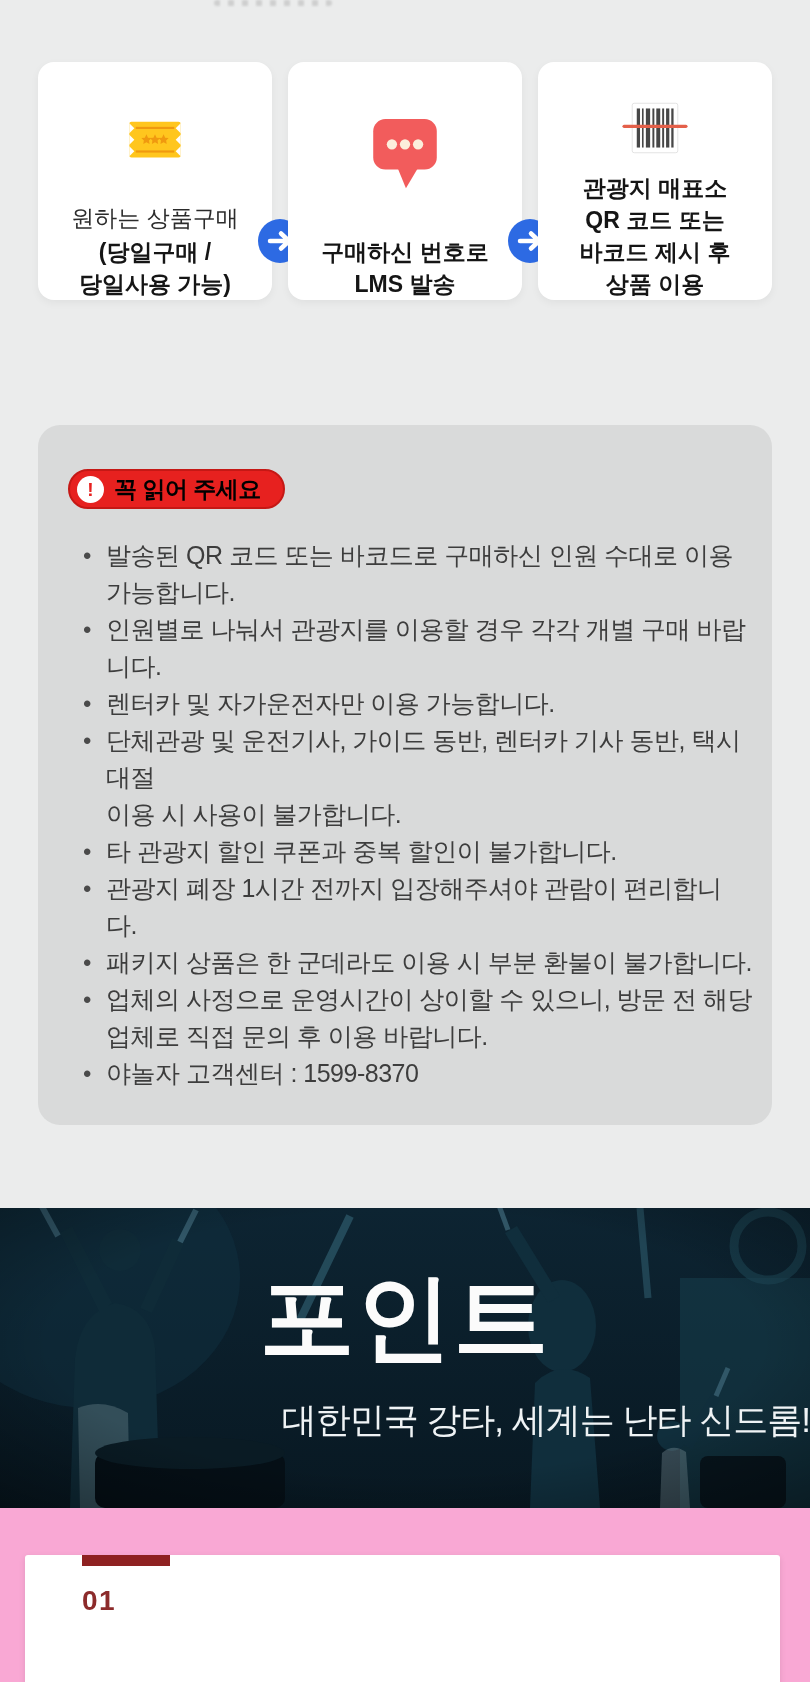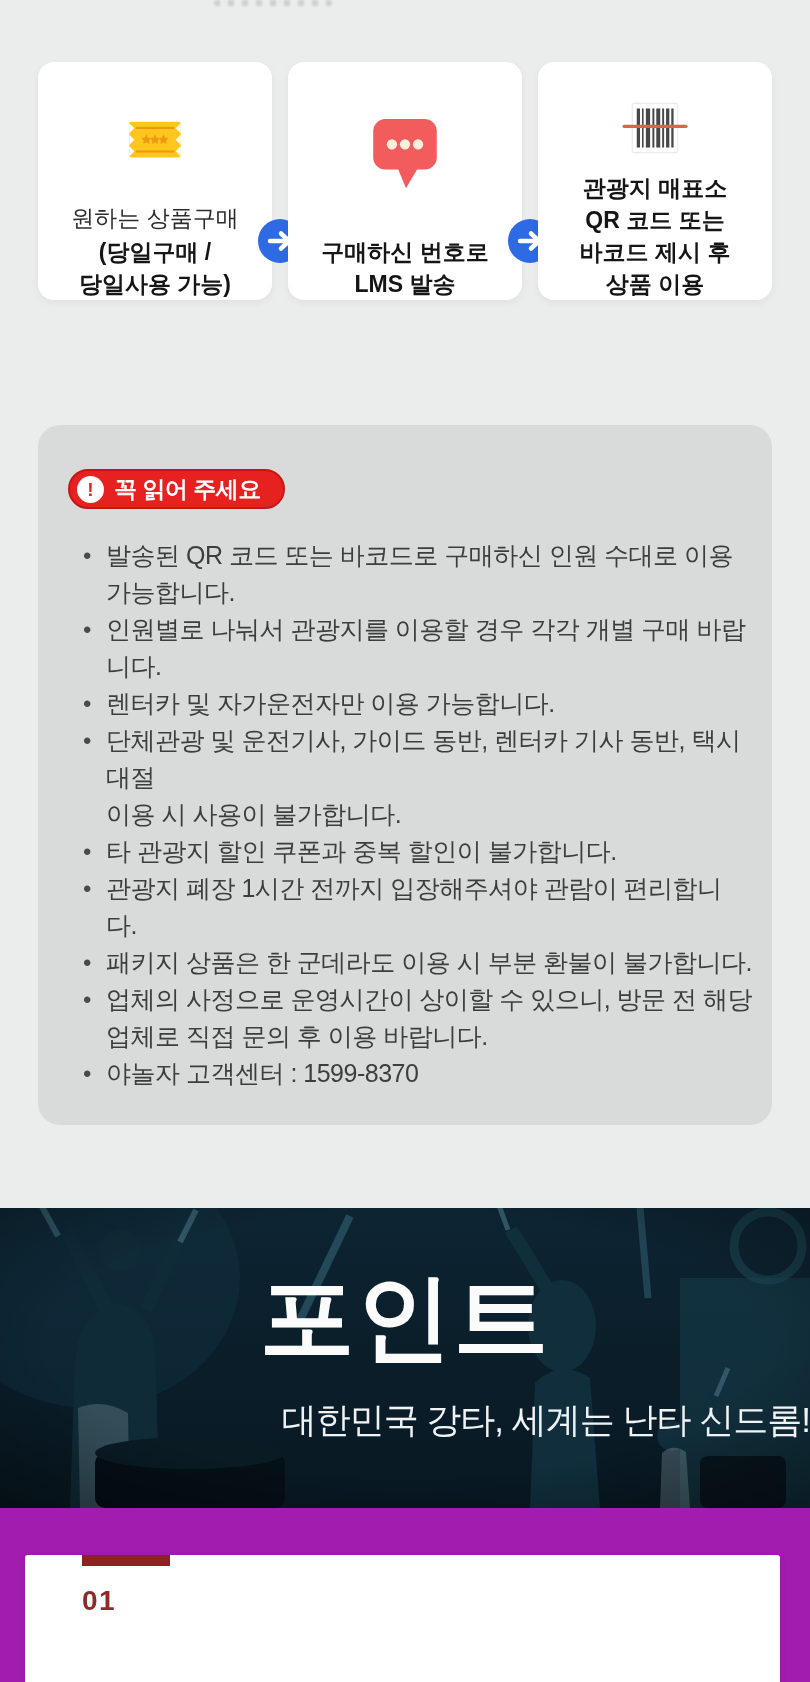--- a/index.html
+++ b/index.html
@@ -43,21 +43,21 @@
   .notice-badge{
     position:absolute;left:30px;top:44px;height:40px;
     display:inline-flex;align-items:center;gap:10px;
     background:#E7211F;border:2px solid #C51815;border-radius:24px;
     padding:0 22px 0 7px;box-sizing:border-box;
   }
   .notice-badge .excl{
     width:27px;height:27px;border-radius:50%;background:#fff;color:#E7211F;
     font-weight:700;font-size:19px;line-height:27px;text-align:center;flex:0 0 auto;
   }
-  .notice-badge .lbl{color:#ffffff;font-size:23px;font-weight:700;letter-spacing:-0.5px;}
+  .notice-badge .lbl{color:#000000;font-size:23px;font-weight:700;letter-spacing:-0.5px;}
   .notice-list{
     position:absolute;left:42px;top:112px;width:672px;margin:0;padding:0;list-style:none;
   }
   .notice-list li{
     position:relative;padding-left:26px;font-size:25px;line-height:37px;
     color:#3D3D3D;white-space:pre-line;letter-spacing:-0.5px;
   }
   .notice-list li::before{
     content:"\2022";position:absolute;left:3px;top:0;color:#4a4a4a;font-size:24px;
   }
@@ -72,21 +72,21 @@
     position:absolute;top:62px;left:0;width:100%;margin:0;text-align:center;
     font-size:95px;line-height:95px;font-weight:800;color:#FBFBFB;letter-spacing:2px;
   }
   .hero-sub{
     position:absolute;top:190px;left:0;width:100%;margin:0;text-align:right;
     font-size:35px;line-height:44px;font-weight:400;color:#EFF3F5;letter-spacing:-1px;
   }
 
   
   .points{
-    position:absolute;left:0;top:1508px;width:810px;height:174px;background:#a21caf;
+    position:absolute;left:0;top:1508px;width:810px;height:174px;background:#f9a8d4;
   }
   .point-card{
     position:absolute;left:25px;top:47px;width:755px;height:220px;background:#fff;
     border-radius:3px;box-shadow:0 2px 6px rgba(0,0,0,.10);
   }
   .point-bar{position:absolute;left:57px;top:0;width:88px;height:11px;background:#8E2121;}
   .point-num{position:absolute;left:57px;top:30px;font-size:28px;font-weight:700;color:#8C2B2B;letter-spacing:1.5px;}
   .point-title{position:absolute;left:57px;top:74px;font-size:31px;font-weight:700;color:#262626;letter-spacing:-1px;}
 </style>
 </head>

